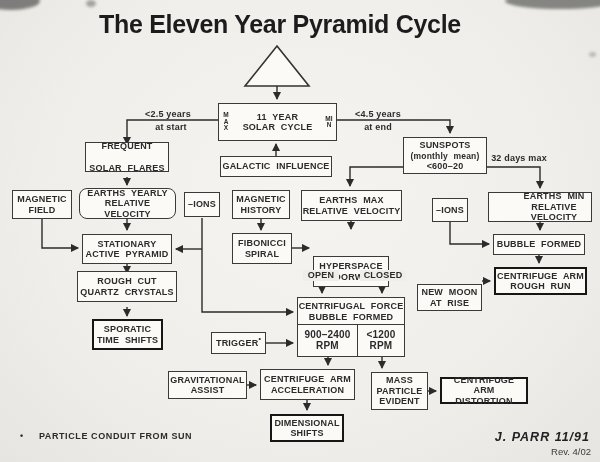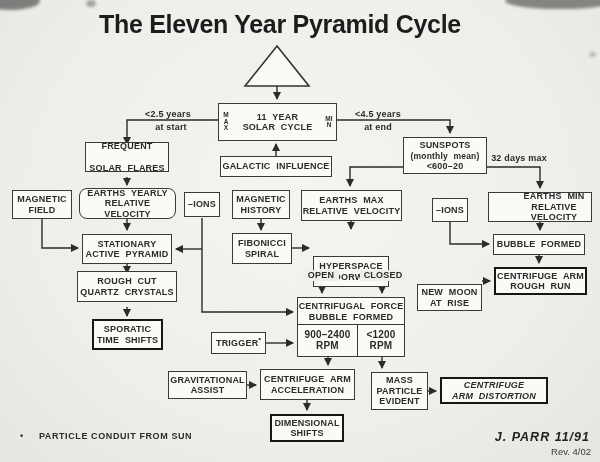--- a/index.html
+++ b/index.html
@@ -223,21 +223,21 @@
     <span>CENTRIFUGE ARM</span>
     <span>ACCELERATION</span>
   </div>
 
   <div class="node" style="left:371px;top:372px;width:57px;height:38px;">
     <span>MASS</span>
     <span>PARTICLE</span>
     <span>EVIDENT</span>
   </div>
 
-  <div class="node bold" style="left:440px;top:377px;width:108px;height:27px;font-style:italic;">
+  <div class="node bold" style="left:440px;top:377px;width:88px;height:27px;">
     <span>CENTRIFUGE</span>
     <span>ARM DISTORTION</span>
   </div>
 
   <div class="node bold" style="left:270px;top:414px;width:74px;height:28px;">
     <span>DIMENSIONAL</span>
     <span>SHIFTS</span>
   </div>
 
   <div class="elabel" style="left:138px;top:109px;width:60px;">&lt;2.5 years</div>

